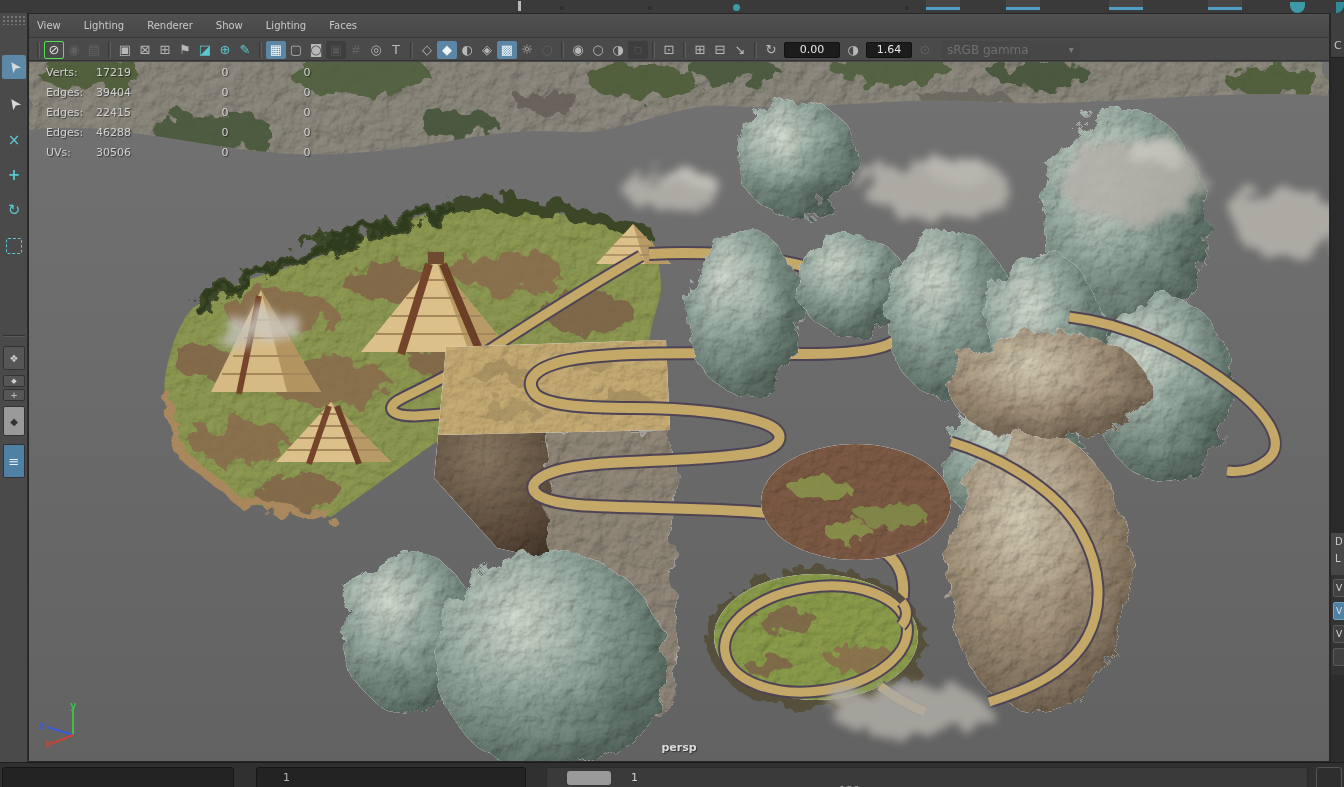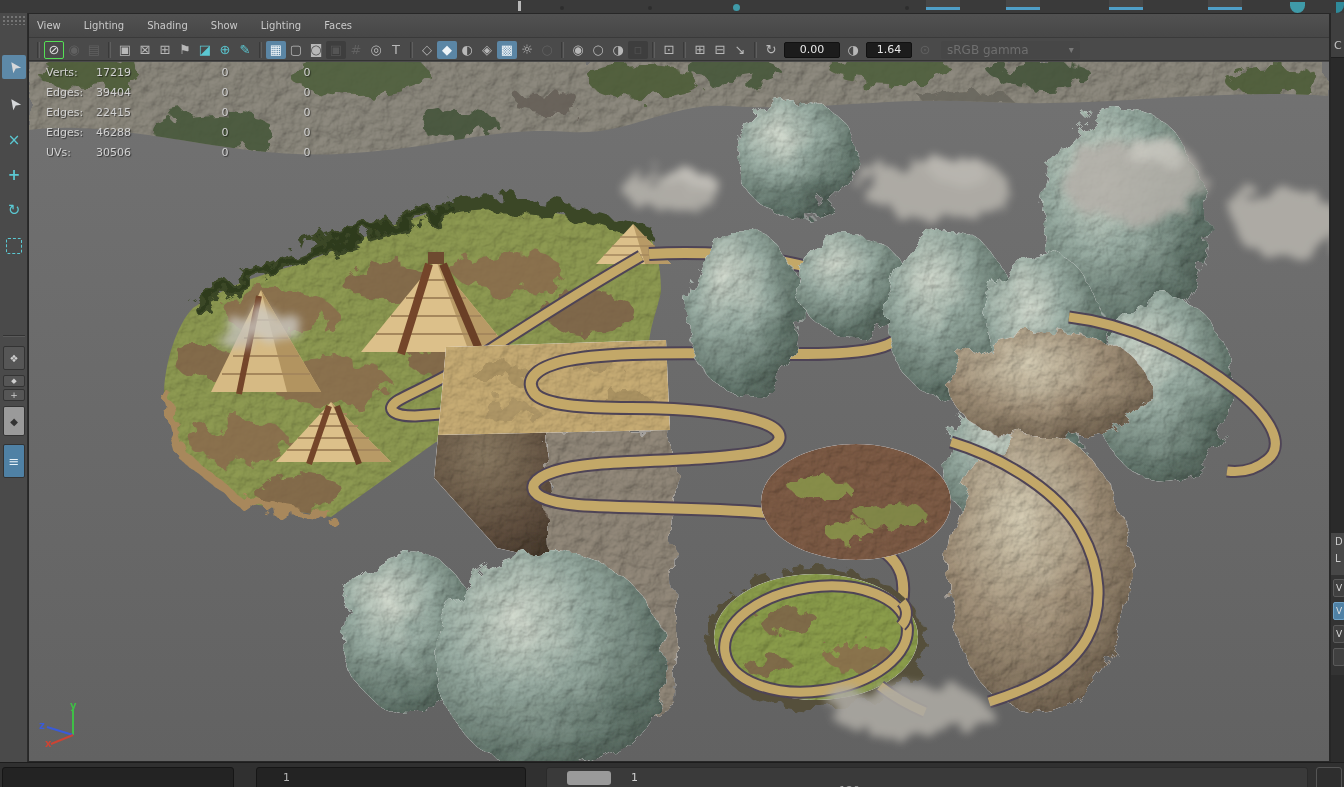--- a/index.html
+++ b/index.html
@@ -156,21 +156,21 @@
     <div class="laybtn bluesel" style="top:431px;height:34px">
         <span>≡</span>
       </div>
   </div>
 
   <div class="vp">
 
     <div class="vp-menubar">
       <span class="vp-menu">View</span>
       <span class="vp-menu">Lighting</span>
-      <span class="vp-menu">Shading</span>
+      <span class="vp-menu">Renderer</span>
       <span class="vp-menu">Show</span>
       <span class="vp-menu">Lighting</span>
       <span class="vp-menu">Faces</span>
     </div>
 
     <div class="vp-toolbar">
       <span class="sep"></span>
       <span class="ti greenbox">⊘</span>
       <span class="ti dim">◉</span>
       <span class="ti dim">▤</span>
@@ -491,20 +491,21 @@
 
       <svg class="axis" width="60" height="46">
         <line x1="36" y1="34" x2="36" y2="8" stroke="#3fbf46" stroke-width="2"></line>
         <line x1="36" y1="34" x2="10" y2="26" stroke="#3a5bd8" stroke-width="2"></line>
         <line x1="36" y1="34" x2="14" y2="43" stroke="#cc4434" stroke-width="2"></line>
         <text x="33" y="8" fill="#3fbf46">y</text>
         <text x="2" y="28" fill="#3a5bd8">z</text>
         <text x="8" y="46" fill="#cc4434">x</text>
       </svg>
 
+      <div class="persp">persp</div>
     </div>
   </div>
 
   <div class="rpanel">
     <div class="rp-title">C</div>
     <div class="rp-dark"></div>
     <div class="rp-band">
       <span class="d">D</span>
       <span class="l">L</span>
     </div>

